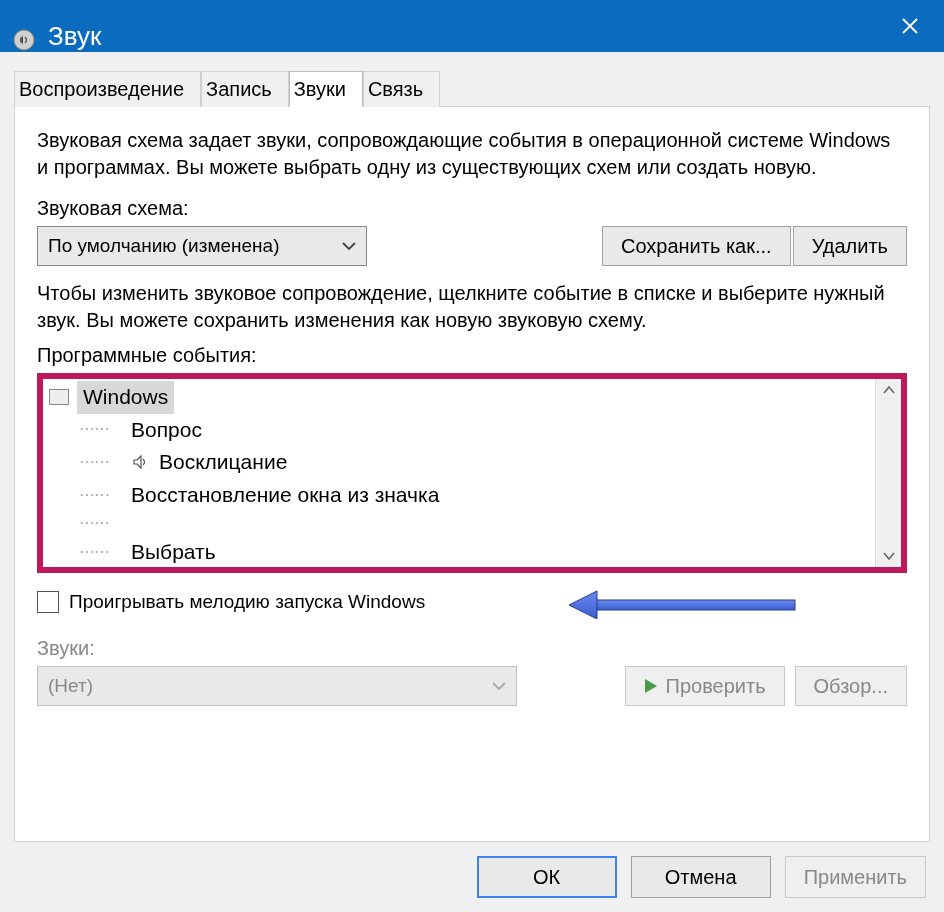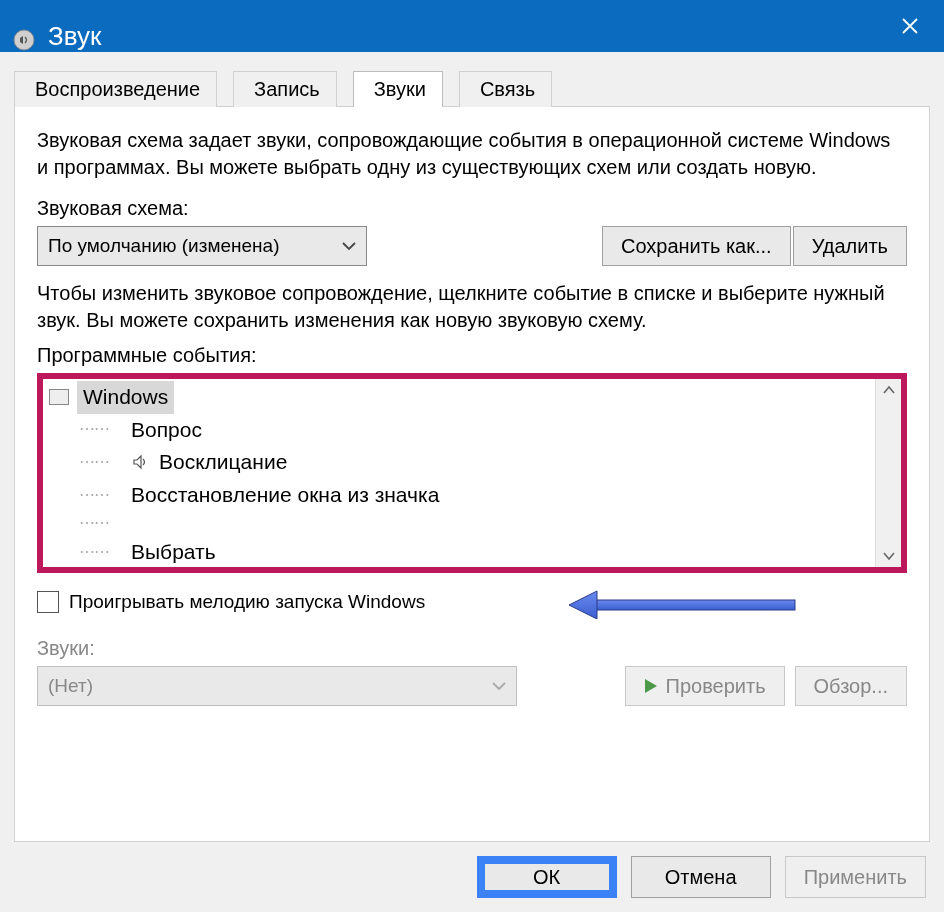--- a/index.html
+++ b/index.html
@@ -42,25 +42,25 @@
     display: flex;
     flex-direction: column;
   }
   .tab-strip {
     display: flex;
     align-items: flex-end;
     position: relative;
     z-index: 2;
   }
   .tab {
-    padding: 6px 16px 6px 20px;
+    padding: 6px 16px 6px 4px;
     background: #f0f0f0;
     border: 1px solid #d0d0d0;
     border-bottom: none;
-    margin-right: 16px;
+    margin-right: 0px;
     font-size: 20px;
     position: relative;
     top: 1px;
     cursor: default;
   }
   .tab.active {
     background: #fff;
     border-color: #bcbcbc;
     z-index: 3;
     top: 1px;
@@ -114,21 +114,21 @@
     justify-content: center;
     cursor: default;
     min-width: 80px;
   }
   .btn.disabled {
     color: #888;
     border-color: #c8c8c8;
     background: #efefef;
   }
   .btn.default {
-    border: 8px solid #3b82f6;
+    border: 2px solid #3b82f6;
     background: #e9e9e9;
   }
   .desc2 {
     font-size: 20px;
     line-height: 1.35;
     margin-bottom: 10px;
   }
   .listbox-wrap {
     display: flex;
     border: 6px solid #be185d;

